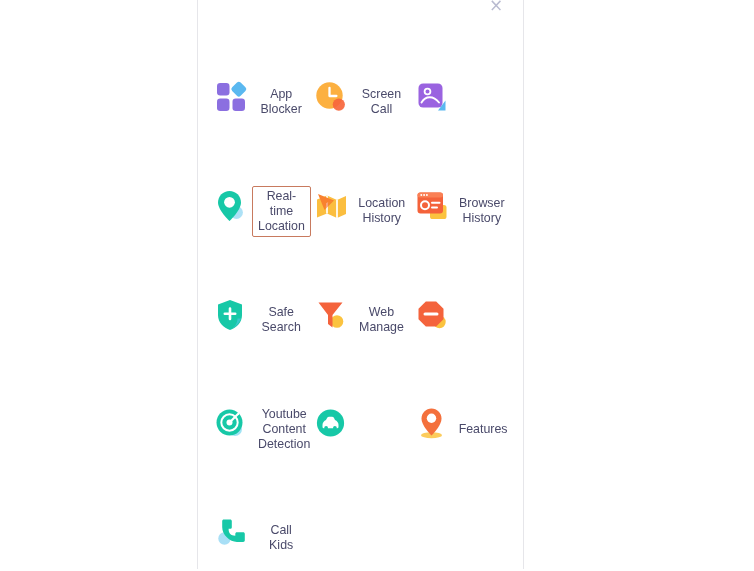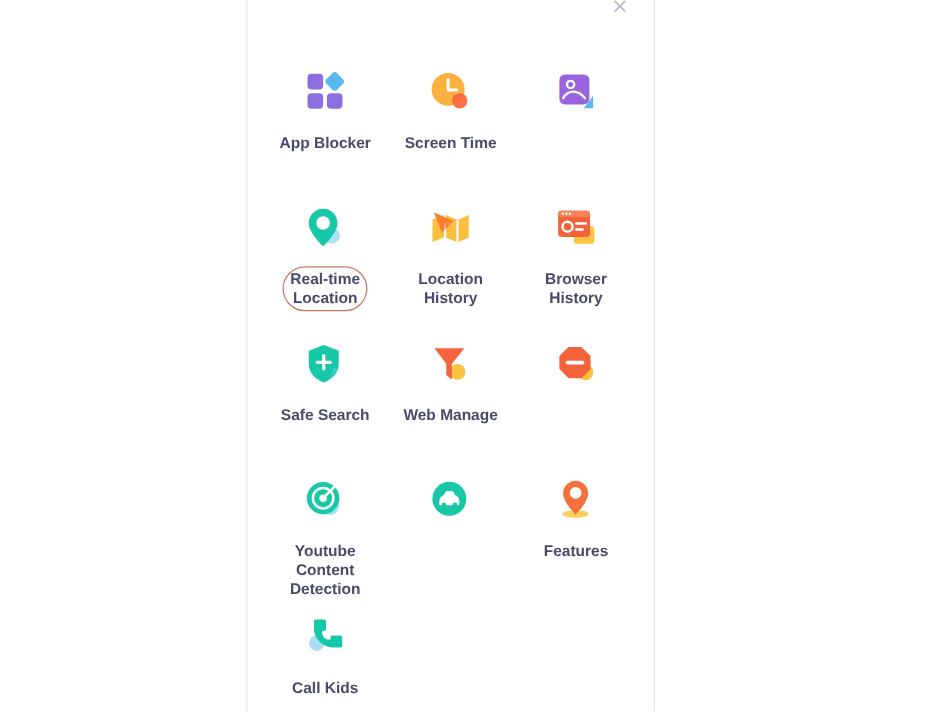--- a/index.html
+++ b/index.html
@@ -77,25 +77,23 @@
     flex-wrap: wrap;
     box-sizing: border-box;
     padding: 0 12px;
   }
 
   .feature-cell {
     width: 33.333%;
     height: 109px;
     box-sizing: border-box;
     display: flex;
-    flex-direction: column;
     align-items: center;
     padding-top: 19px;
     cursor: pointer;
-    font-weight: bold;
   }
 
   .feature-icon {
     width: 42px;
     height: 42px;
     position: relative;
     flex: none;
   }
 
   .feature-icon svg { display: block; width: 42px; height: 42px; }
@@ -109,21 +107,20 @@
     max-width: 104px;
     white-space: pre-line;
     padding: 2px 5px;
     box-sizing: border-box;
     border: 1px solid transparent;
     border-radius: 2px;
   }
 
   .feature-cell.selected .feature-label {
     border-color: #c87a5e;
-    border-radius: 18px;
   }
 </style>
 </head>
 <body>
 
 <div id="root">
 
   <div class="panel">
 
     <div class="panel-header">
@@ -143,21 +140,21 @@
           <div class="feature-label">App Blocker</div>
         </div>
         <div class="feature-cell">
           <div class="feature-icon">
     <svg viewBox="0 0 42 42">
       <circle cx="19.5" cy="19.5" r="13.2" fill="#fcb040"></circle>
       <path d="M19.5 11.8 L19.5 20 L26.4 20" stroke="#ffffff" stroke-width="2.3" fill="none" stroke-linecap="round" stroke-linejoin="round"></path>
       <circle cx="28.8" cy="28.6" r="6.1" fill="#f7663c" fill-opacity="0.92"></circle>
     </svg>
           </div>
-          <div class="feature-label">Screen Time</div>
+          <div class="feature-label">Screen Call</div>
         </div>
         <div class="feature-cell">
           <div class="feature-icon">
     <svg viewBox="0 0 42 42">
       <rect x="7.5" y="7.5" width="24" height="24" rx="4.6" fill="#9a63e0"></rect>
       <circle cx="16.5" cy="15.5" r="2.9" fill="none" stroke="#ffffff" stroke-width="1.8"></circle>
       <path d="M10.5 26.5 C14.5 19.5 22.5 19.5 28 26.5" stroke="#ffffff" stroke-width="1.9" fill="none" stroke-linecap="round"></path>
       <path d="M27 34.5 L34.5 34.5 L34.5 24.5 Z" fill="#5ab8f0"></path>
     </svg>
           </div>

